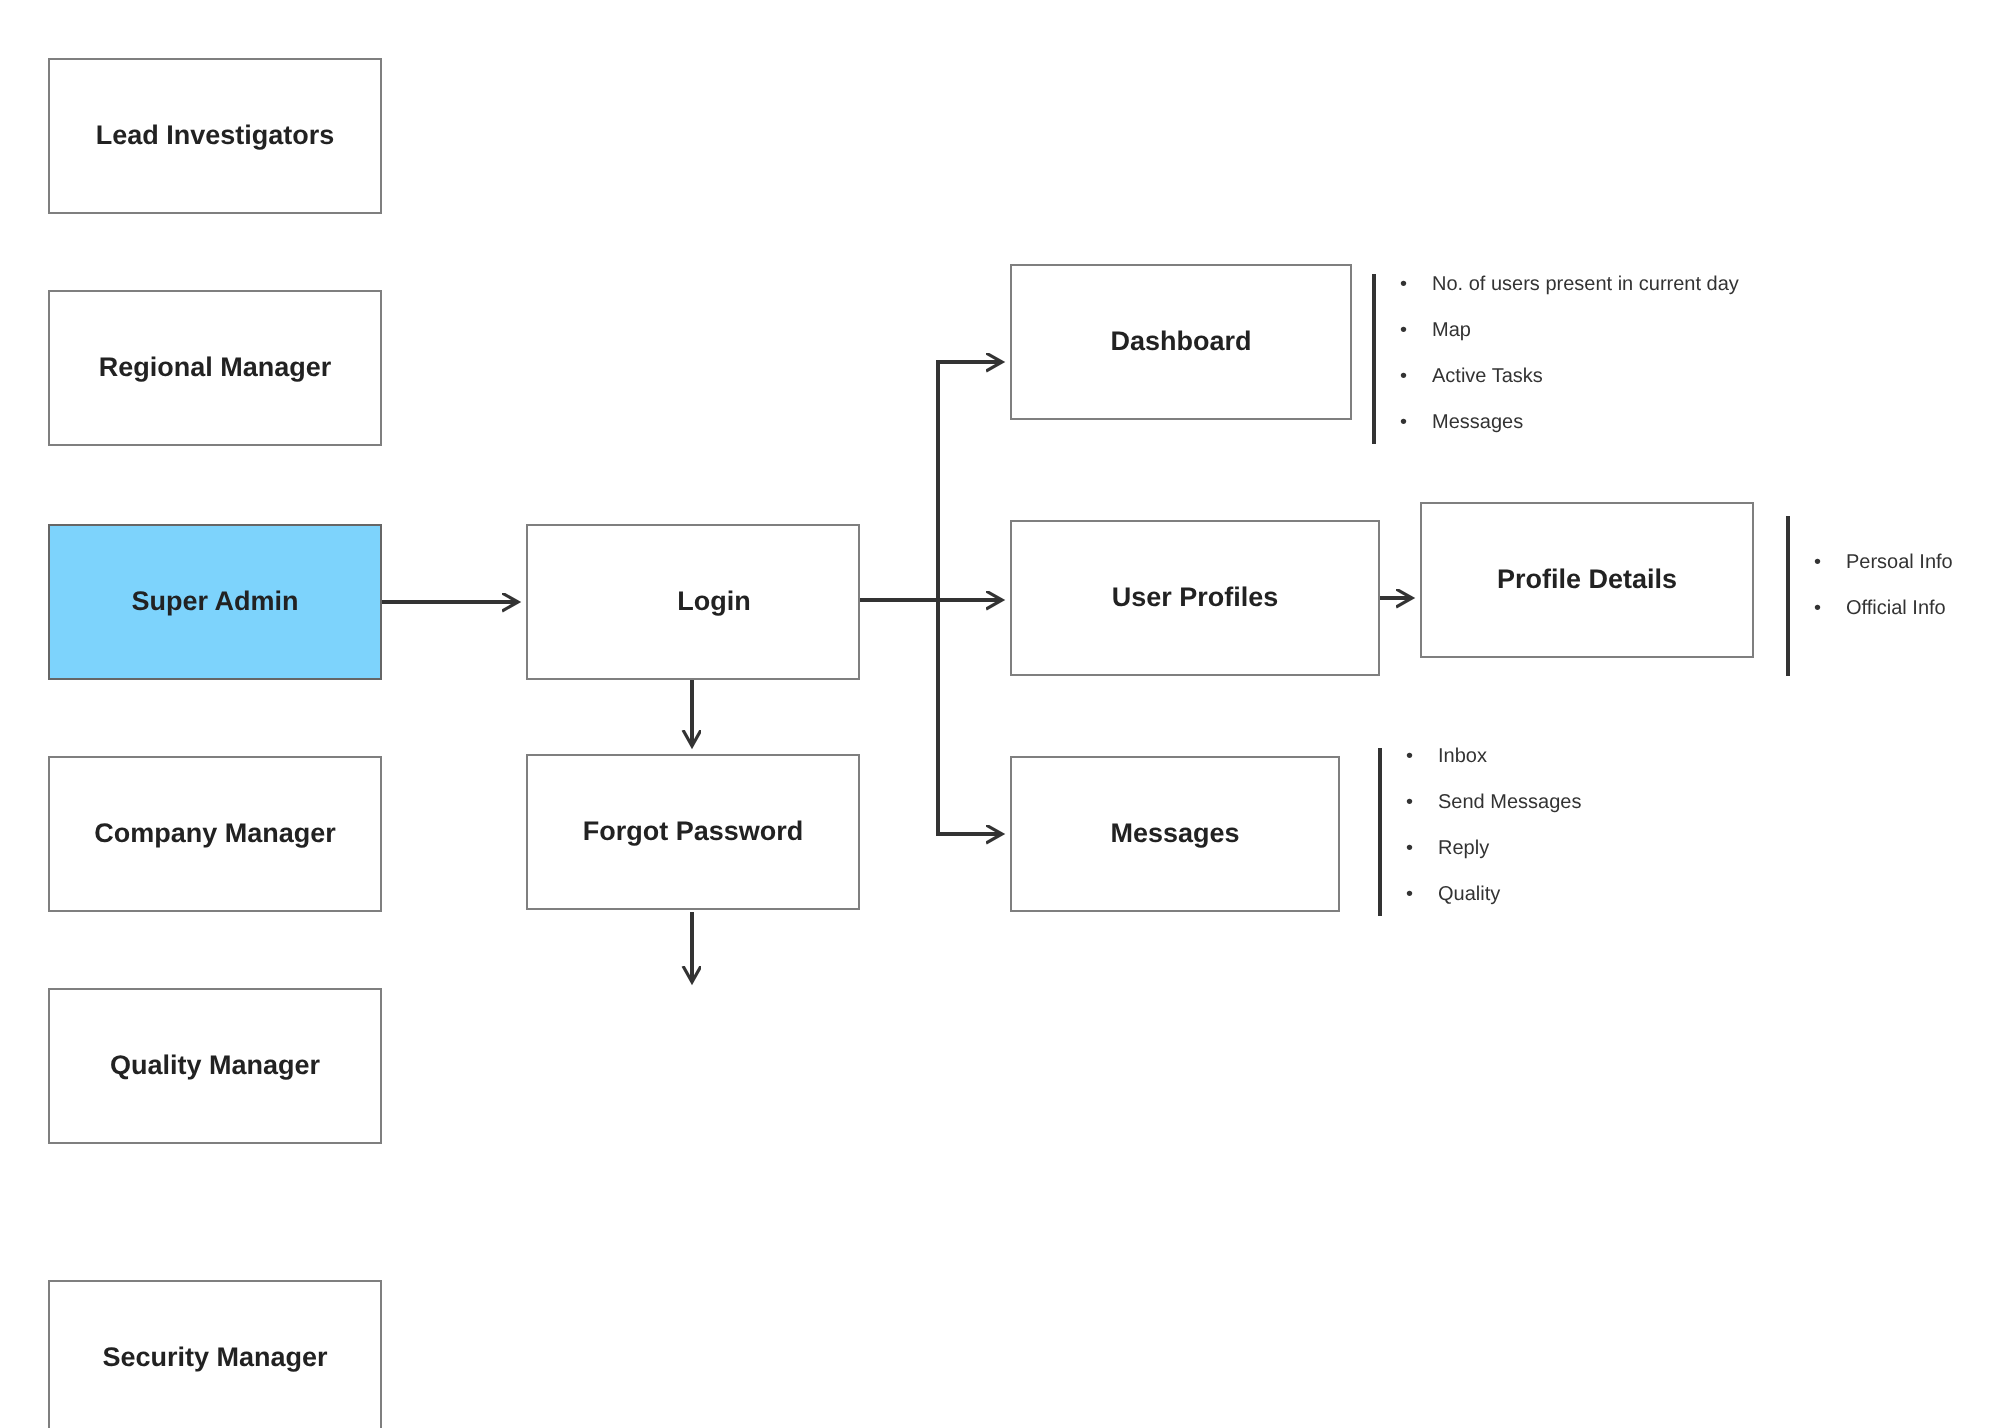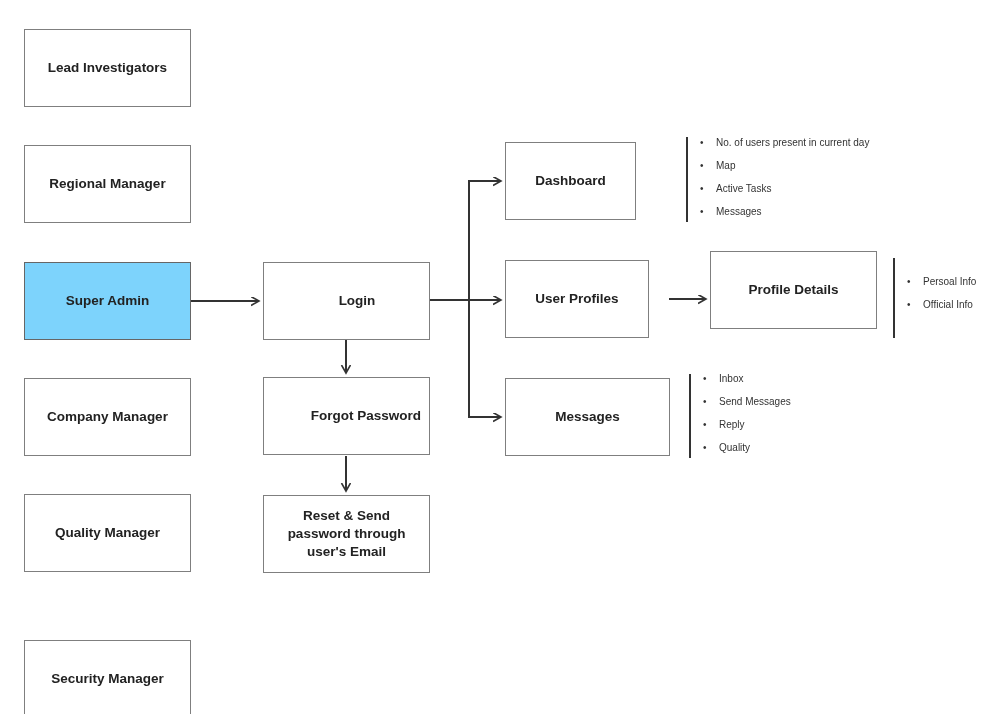--- a/index.html
+++ b/index.html
@@ -114,31 +114,28 @@
   <div class="box" style="left:24px; top:378px;">
     <span>Company Manager</span>
   </div>
   <div class="box" style="left:24px; top:640px;">
     <span>Security Manager</span>
   </div>
 
   <div class="box" style="left:263px; top:262px;padding-left:29px;">
     <span>Login</span>
   </div>
-  <div class="box" style="left:263px; top:377px;justify-content:flex-end;">
+  <div class="box" style="left:263px; top:377px;">
     <span>Forgot Password</span>
   </div>
-  <div class="box" style="left:263px; top:495px;">
-    <span>Reset &amp; Send password through user's Email</span>
-  </div>
-
-  <div class="box" style="left:505px; top:142px; width:131px;">
+
+  <div class="box" style="left:505px; top:132px; width:171px;">
     <span>Dashboard</span>
   </div>
-  <div class="box" style="left:505px; top:260px; width:144px;">
+  <div class="box" style="left:505px; top:260px; width:185px;">
     <span>User Profiles</span>
   </div>
   <div class="box" style="left:505px; top:378px; width:165px;">
     <span>Messages</span>
   </div>
   <div class="box" style="left:710px; top:251px;">
     <span>Profile Details</span>
   </div>
 
   <div class="vbar" style="left:686px; top:137px; height:85px;"></div>

